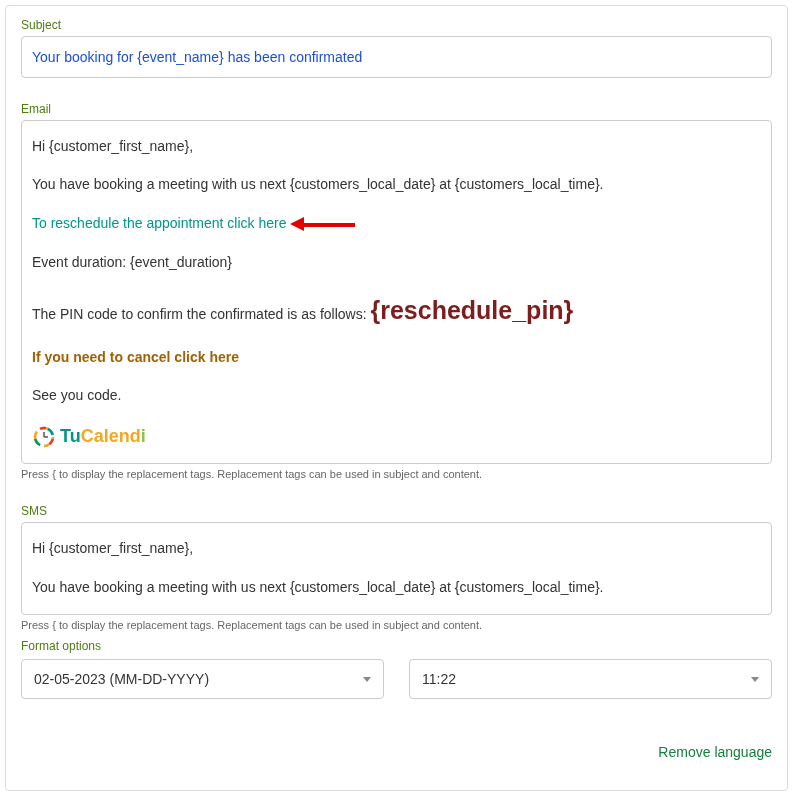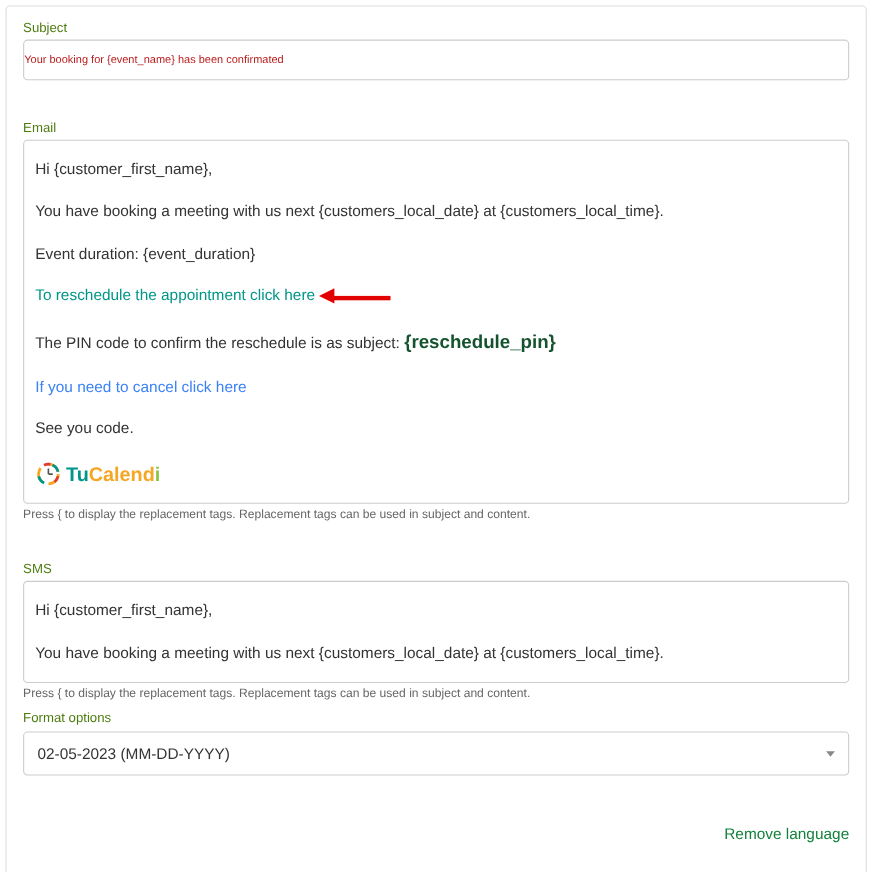--- a/index.html
+++ b/index.html
@@ -27,24 +27,24 @@
     .field-label {
       font-size: 12px;
       color: #4d7c0f;
       margin-bottom: 4px;
       display: block;
     }
     .text-input {
       width: 100%;
       border: 1px solid #ccc;
       border-radius: 4px;
-      padding: 12px 0;
-      font-size: 10px;
+      padding: 12px 10px;
+      font-size: 14px;
       font-family: inherit;
-      color: #b91c1c;
+      color: #1d4ed8;
     }
     .email-box {
       width: 100%;
       border: 1px solid #ccc;
       border-radius: 4px;
       padding: 14px 10px 12px;
       font-size: 14px;
       color: #333;
       line-height: 1.6;
       background: #fff;
@@ -52,29 +52,30 @@
     .email-box p {
       margin-bottom: 16px;
     }
     .email-box p:last-child {
       margin-bottom: 0;
     }
     .link-teal {
       color: #009688;
     }
     .link-red {
-      color: #3b82f6;
+      color: #a16207;
+      font-weight: bold;
     }
     .pin-line {
       margin-bottom: 16px;
     }
     .pin-tag {
-      font-size: 17px;
+      font-size: 25px;
       font-weight: bold;
-      color: #14532d;
+      color: #7f1d1d;
     }
     .hint-text {
       font-size: 11px;
       color: #666;
       margin-top: 4px;
     }
     .sms-box {
       width: 100%;
       border: 1px solid #ccc;
       border-radius: 4px;
@@ -157,48 +158,48 @@
       width: 24px;
       height: 24px;
     }
     .logo-text {
       font-size: 18px;
       font-weight: bold;
     }
     .logo-tu { color: #009688; }
     .logo-calend { color: #f5a623; }
     .logo-i { color: #8bc34a; }
-    .section-gap-top { margin-top: 36px; }
+    .section-gap-top { margin-top: 24px; }
     .format-section { }
   </style>
 </head>
 <body>
 
 <div class="form-container">
 
   <div class="field-group">
     <label class="field-label">Subject</label>
     <input type="text" class="text-input" value="Your booking for {event_name} has been confirmated" style="">
   </div>
 
   <div class="field-group section-gap-top">
     <label class="field-label">Email</label>
     <div class="email-box">
       <p>Hi  {customer_first_name},</p>
       <p>You have booking a meeting with us next {customers_local_date} at {customers_local_time}.</p>
-      <p>Event duration: {event_duration}</p>
       <p>
         <span class="link-teal">To reschedule the appointment click here</span>
         <span class="arrow">
           <span class="arrow-head"></span>
           <span class="arrow-line"></span>
         </span>
       </p>
+      <p>Event duration: {event_duration}</p>
       <div class="pin-line">
-        <span>The PIN code to confirm the reschedule is as subject: </span><span class="pin-tag">{reschedule_pin}</span>
+        <span>The PIN code to confirm the confirmated is as follows: </span><span class="pin-tag">{reschedule_pin}</span>
       </div>
       <p class="link-red">If you need to cancel click here</p>
       <p>See you code.</p>
       <div class="logo">
         <svg class="logo-icon" viewBox="0 0 24 24">
           <circle cx="12" cy="12" r="9" fill="none" stroke="#f5a623" stroke-width="2.5" stroke-dasharray="14 6"></circle>
           <circle cx="12" cy="12" r="9" fill="none" stroke="#009688" stroke-width="2.5" stroke-dasharray="8 20" stroke-dashoffset="-18"></circle>
           <circle cx="12" cy="12" r="9" fill="none" stroke="#e53935" stroke-width="2.5" stroke-dasharray="6 30" stroke-dashoffset="-38"></circle>
           <line x1="12" y1="12" x2="12" y2="7" stroke="#555" stroke-width="1.5"></line>
           <line x1="12" y1="12" x2="16" y2="12" stroke="#555" stroke-width="1.5"></line>
@@ -220,20 +221,24 @@
     <div class="hint-text">Press { to display the replacement tags. Replacement tags can be used in subject and content.</div>
   </div>
 
   <div class="field-group format-section">
     <label class="field-label">Format options</label>
     <div class="format-row">
       <div class="select-box">
         <span>02-05-2023 (MM-DD-YYYY)</span>
         <span class="caret"></span>
       </div>
+      <div class="select-box">
+        <span>11:22</span>
+        <span class="caret"></span>
+      </div>
     </div>
   </div>
 
   <div class="remove-lang">
     <a>Remove language</a>
   </div>
 
 </div>
 
 </body></html>

